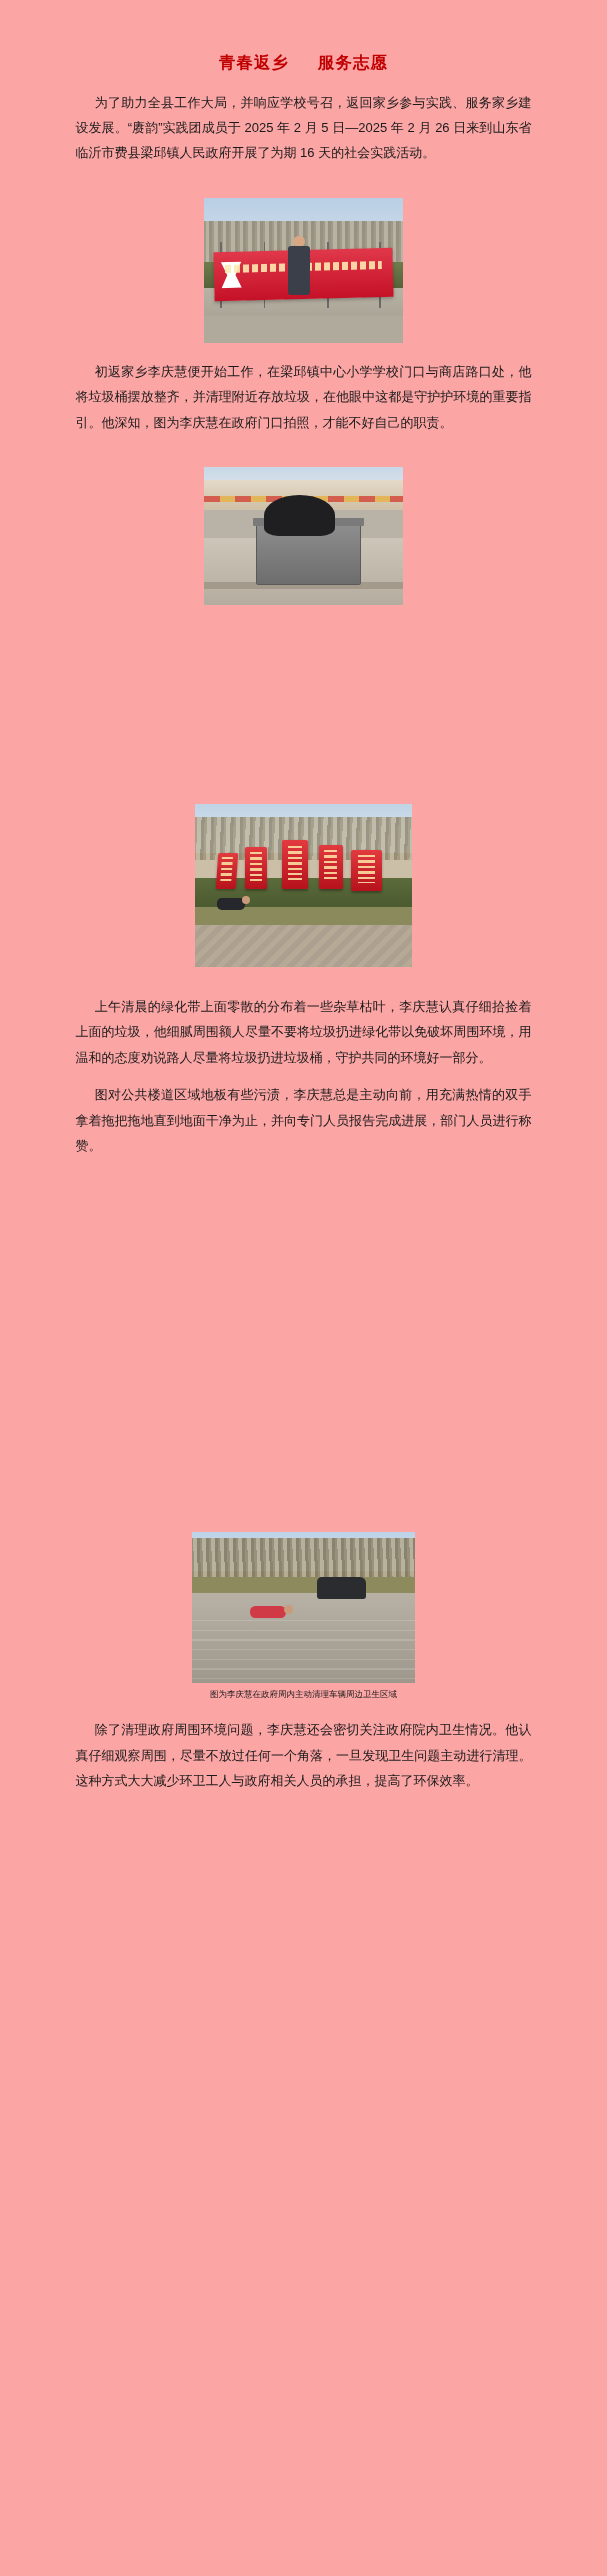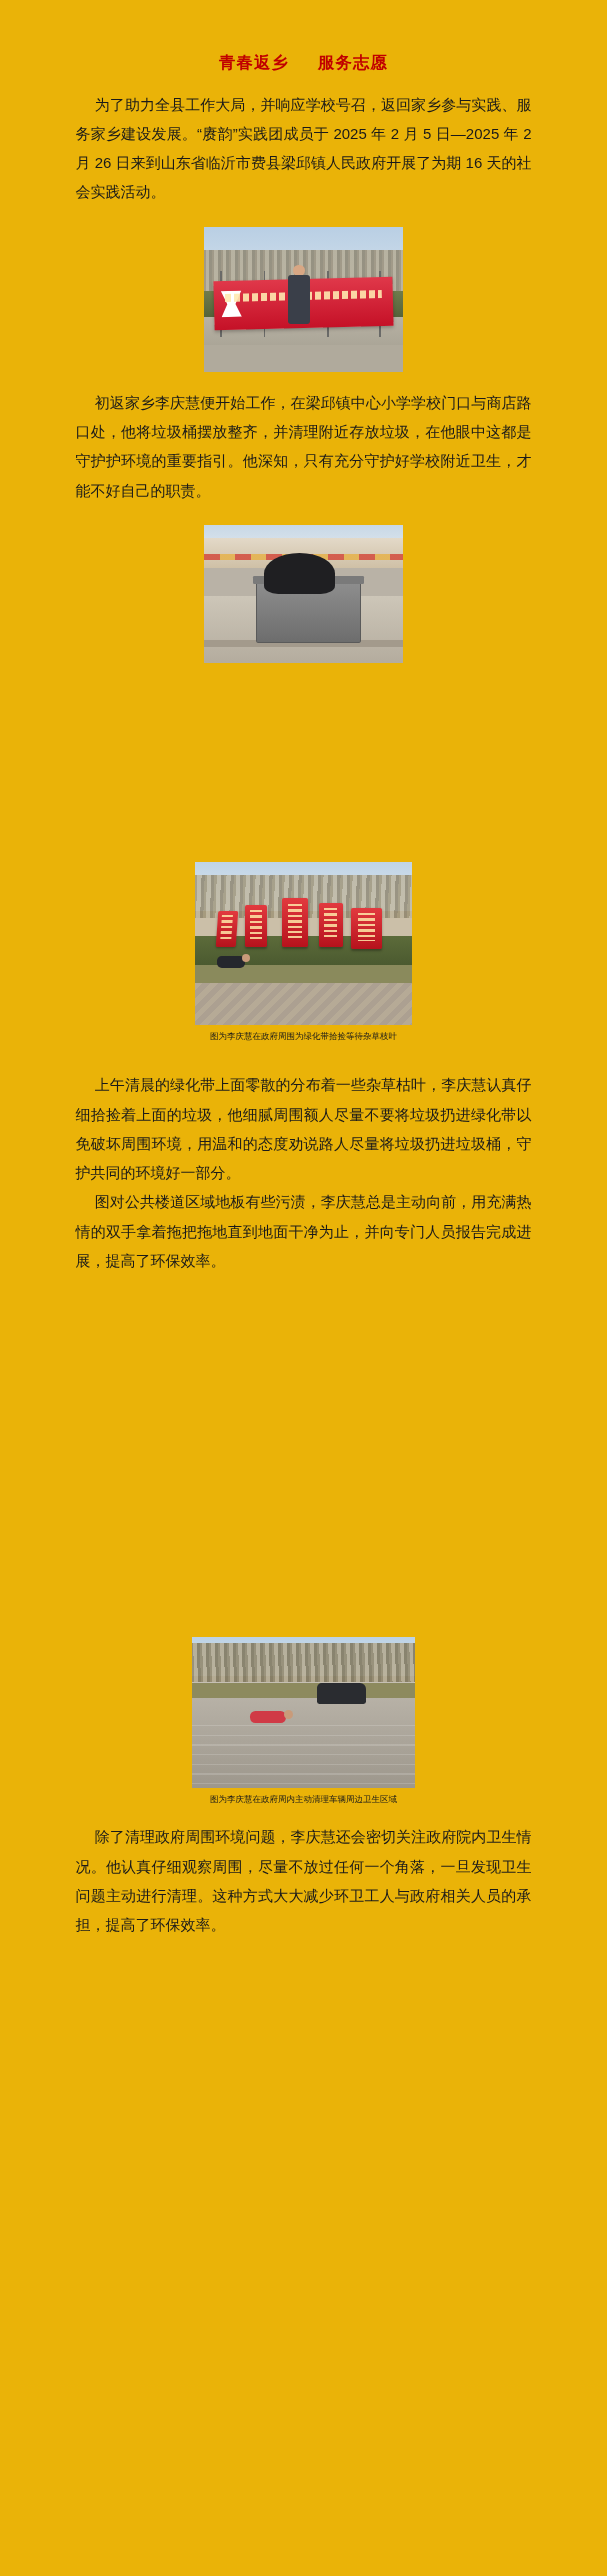--- a/index.html
+++ b/index.html
@@ -10,46 +10,46 @@
   body {
     width: 607px;
     min-height: 2576px;
     font-family: "Liberation Sans", sans-serif;
     color: #000;
   }
   .page {
     width: 607px;
     min-height: 2576px;
     margin: 0 auto;
-    background: #eab308;
+    background: #fca5a5;
     position: relative;
     box-sizing: border-box;
     padding: 0;
   }
   .title {
     text-align: center;
     font-size: 16.3px;
     font-weight: bold;
     color: #c00000;
     letter-spacing: 1.2px;
     padding-top: 52px;
     padding-bottom: 0;
     font-family: "Liberation Sans", sans-serif;
   }
   .title .gap {
     display: inline-block;
     width: 29px;
   }
   .body-text {
-    font-size: 15px;
+    font-size: 13px;
     line-height: 1.95;
     color: #1a1a1a;
     text-align: justify;
     text-justify: inter-ideograph;
-    margin: 0 auto;
+    margin: 12px auto;
     width: 456px;
     text-indent: 19.3px;
   }
   .para-block {
     margin-top: 15.7px;
   }
   .photo-wrap {
     text-align: center;
     margin: 0 auto;
   }
@@ -182,21 +182,21 @@
       <div class="banner">
           <div class="logo"></div>
         </div>
       <div class="person">
         <div class="head"></div>
         <div class="body"></div>
       </div>
     </div>
   </div>
 
-  <div class="body-text para-block">初返家乡李庆慧便开始工作，在梁邱镇中心小学学校门口与商店路口处，他将垃圾桶摆放整齐，并清理附近存放垃圾，在他眼中这都是守护护环境的重要指引。他深知，只有充分守护好学校附近卫生，才能不好自己的职责。</div>
+  <div class="body-text para-block">初返家乡李庆慧便开始工作，在梁邱镇中心小学学校门口与商店路口处，他将垃圾桶摆放整齐，并清理附近存放垃圾，在他眼中这都是守护护环境的重要指引。他深知，图为李庆慧在政府门口拍照，才能不好自己的职责。</div>
 
   <div class="spacer-md"></div>
 
   <div class="photo-wrap">
     <div class="ph p2">
       <div class="sky"></div>
       <div class="bldg"></div>
       <div class="road"></div>
       <div class="ground"></div>
       <div class="kerb"></div>
@@ -217,28 +217,27 @@
       <div class="sign s1"></div>
       <div class="sign s2"></div>
       <div class="sign s3"></div>
       <div class="sign s4"></div>
       <div class="sign s5"></div>
       <div class="person">
         <div class="b"></div>
         <div class="h"></div>
       </div>
     </div>
-    <div class="caption">图为李庆慧在政府周围为绿化带拾捡等待杂草枝叶</div>
   </div>
 
   <div class="spacer-sm"></div>
 
 
   <div class="body-text para-block">上午清晨的绿化带上面零散的分布着一些杂草枯叶，李庆慧认真仔细拾捡着上面的垃圾，他细腻周围额人尽量不要将垃圾扔进绿化带以免破坏周围环境，用温和的态度劝说路人尽量将垃圾扔进垃圾桶，守护共同的环境好一部分。</div>
-  <div class="body-text">图对公共楼道区域地板有些污渍，李庆慧总是主动向前，用充满热情的双手拿着拖把拖地直到地面干净为止，并向专门人员报告完成进展，提高了环保效率。</div>
+  <div class="body-text">图对公共楼道区域地板有些污渍，李庆慧总是主动向前，用充满热情的双手拿着拖把拖地直到地面干净为止，并向专门人员报告完成进展，部门人员进行称赞。</div>
 
   <div class="spacer-xl"></div>
 
   <div class="photo-wrap">
     <div class="ph p5">
       <div class="sky"></div>
       <div class="trees"></div>
       <div class="grass"></div>
       <div class="road"></div>
       <div class="car"></div>

